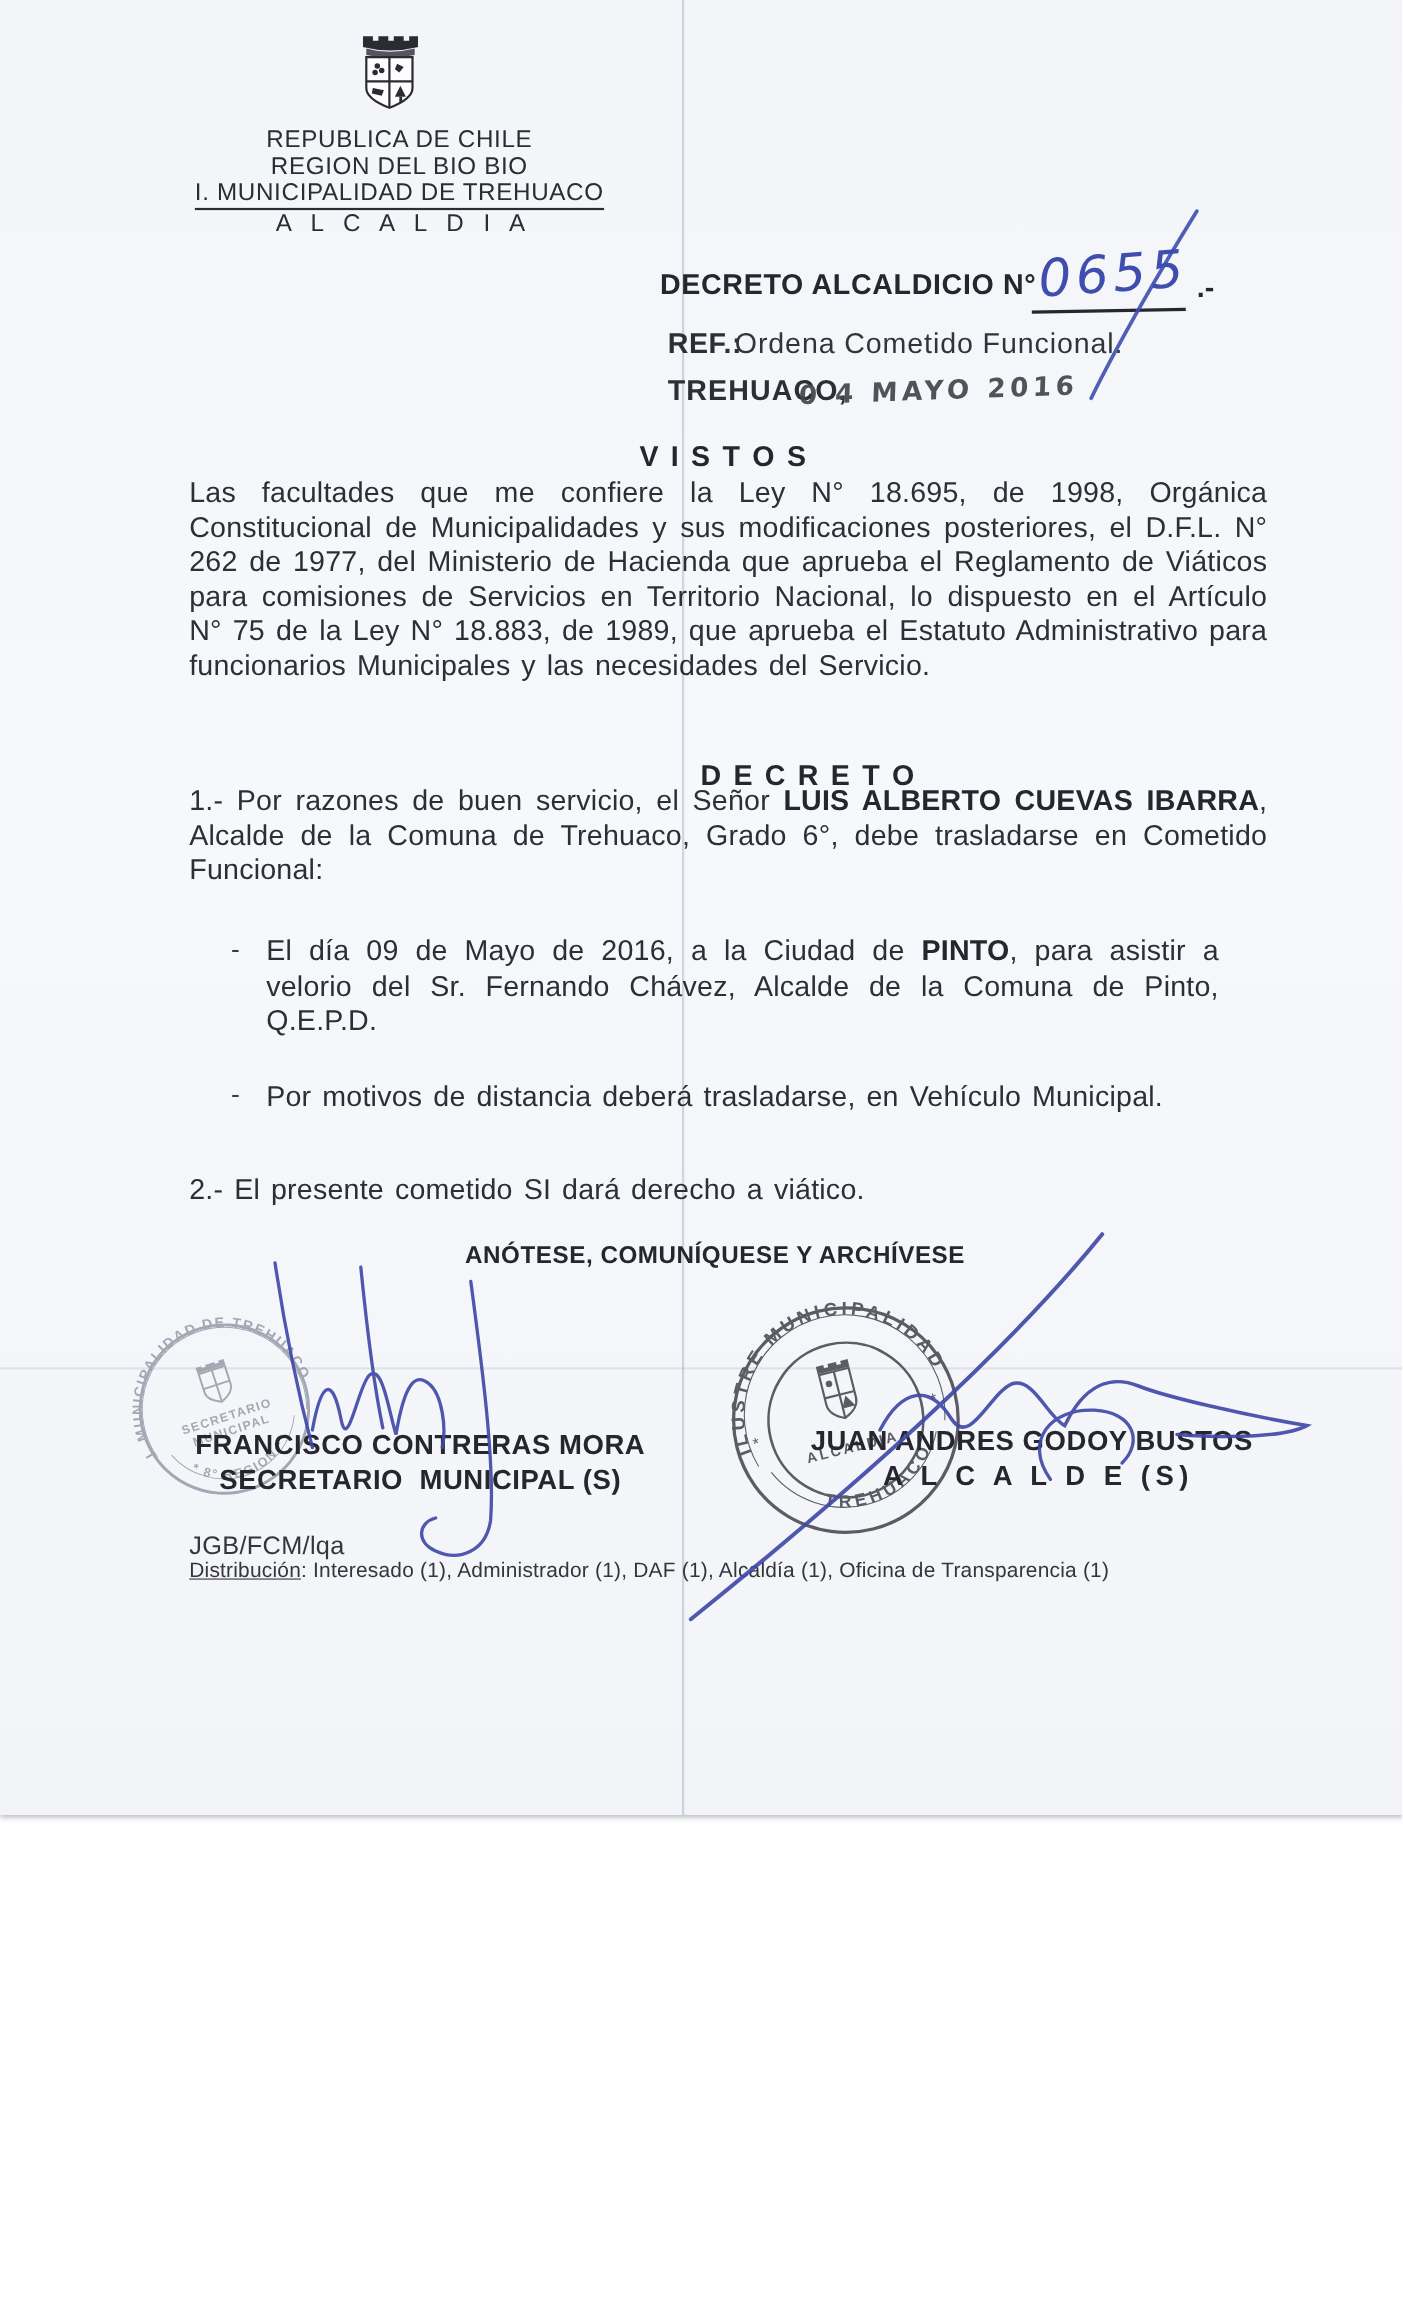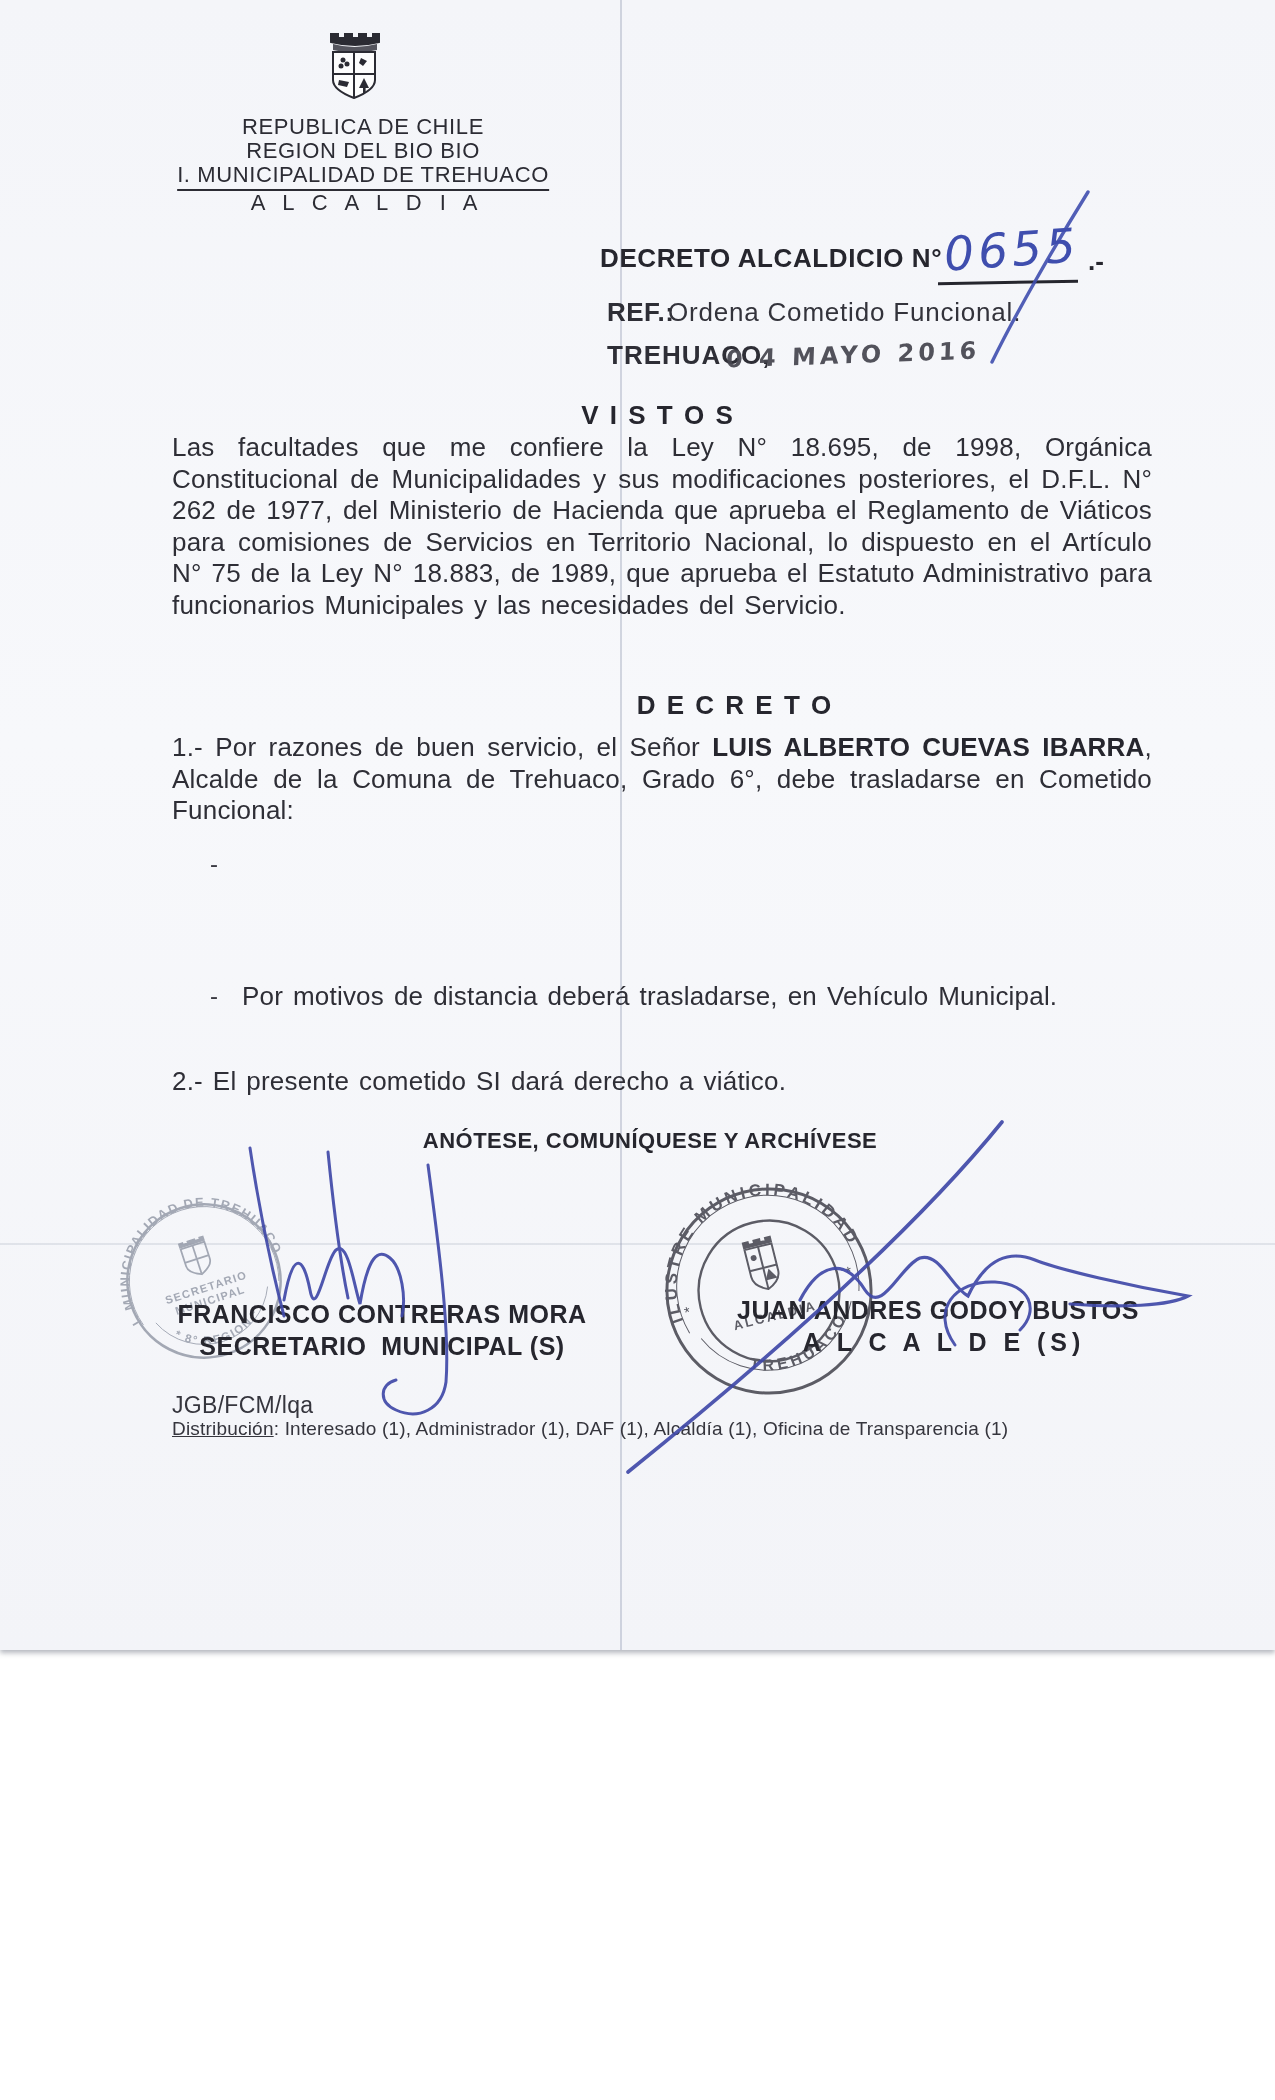--- a/index.html
+++ b/index.html
@@ -100,23 +100,24 @@
     <div class="ref-label">REF.:</div>
     <div class="ref-text">Ordena Cometido Funcional.</div>
 
     <div class="place-label">TREHUACO,</div>
     <div class="date-stamp">0 4 MAYO 2016</div>
 
     <div class="heading" style="left:658px;top:400px;">V I S T O S</div>
     <div class="para" style="top:432px;">Las facultades que me confiere la Ley N° 18.695, de 1998, Orgánica Constitucional de Municipalidades y sus modificaciones posteriores, el D.F.L. N° 262 de 1977, del Ministerio de Hacienda que aprueba el Reglamento de Viáticos para comisiones de Servicios en Territorio Nacional, lo dispuesto en el Artículo N° 75 de la Ley N° 18.883, de 1989, que aprueba el Estatuto Administrativo para funcionarios Municipales y las necesidades del Servicio.</div>
 
     <div class="heading" style="left:735px;top:690px;">D E C R E T O</div>
-    <div class="para" style="top:712px;margin-top:20px;"><span>1.- Por razones de buen servicio, el Señor </span><span class="seg-b">LUIS ALBERTO CUEVAS IBARRA</span><span>, Alcalde de la Comuna de Trehuaco, Grado 6°, debe trasladarse en Cometido Funcional:</span></div>
+    <div class="para" style="top:712px;"><span>1.- Por razones de buen servicio, el Señor </span><span class="seg-b">LUIS ALBERTO CUEVAS IBARRA</span><span>, Alcalde de la Comuna de Trehuaco, Grado 6°, debe trasladarse en Cometido Funcional:</span></div>
 
     <div class="bullet-dash" style="top:850px;">-</div>
+    <div class="para bullet-text" style="top:849px;"><span>El día 09 de Mayo de 2016, a la Ciudad de </span><span class="seg-b">PINTO</span><span>, para asistir a velorio del Sr. Fernando Chávez, Alcalde de la Comuna de Pinto, Q.E.P.D.</span></div>
 
     <div class="bullet-dash" style="top:982px;">-</div>
     <div class="para bullet-text" style="top:981px;"><span>Por motivos de distancia deberá trasladarse, en Vehículo Municipal.</span></div>
 
     <div class="para" style="top:1066px;">2.- El presente cometido SI dará derecho a viático.</div>
 
     <div class="order-line">ANÓTESE, COMUNÍQUESE Y ARCHÍVESE</div>
 
     <svg class="stamp" style="left:115px;top:1192px;transform:rotate(-18deg);opacity:.82;" width="178" height="178" viewBox="0 0 200 200">
       <g stroke="#9298a6" fill="none">

